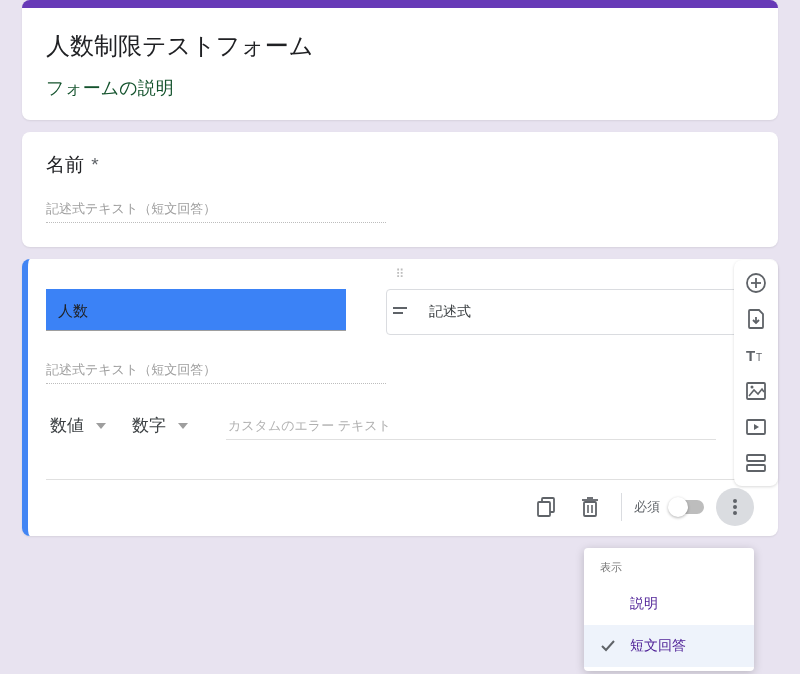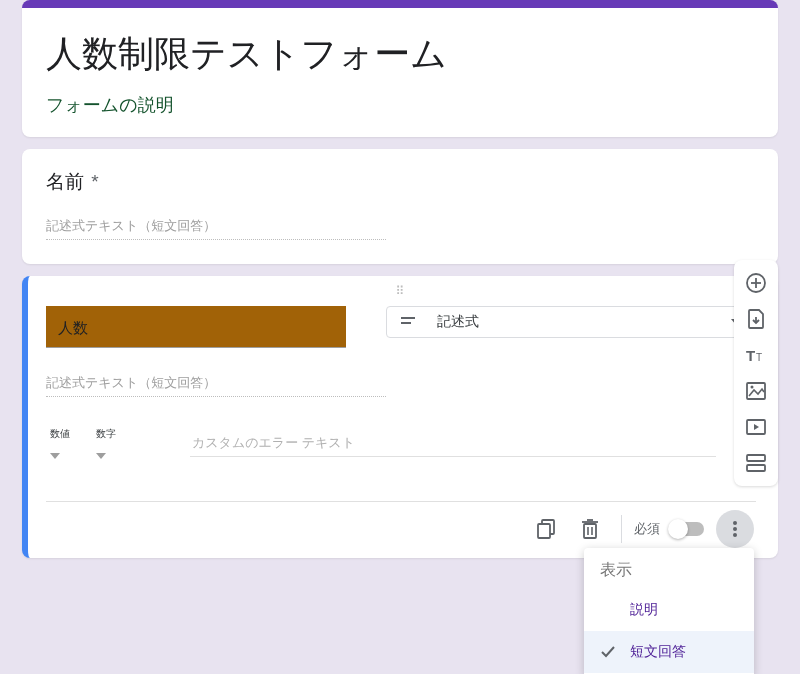--- a/index.html
+++ b/index.html
@@ -23,21 +23,21 @@
       border-radius: 8px;
       margin-bottom: 12px;
       box-shadow: 0 1px 2px rgba(0,0,0,0.08);
       position: relative;
     }
     .header-card {
       border-top: 8px solid #673ab7;
       padding: 22px 24px 20px;
     }
     .form-title {
-      font-size: 36px;
+      font-size: 24px;
       font-weight: 400;
       color: #202124;
       margin-bottom: 14px;
     }
     .form-desc {
       font-size: 18px;
       color: #14532d;
     }
     .question-card {
       padding: 20px 24px 24px;
@@ -77,38 +77,38 @@
       align-items: flex-start;
       margin-top: 6px;
     }
     .q-input-wrap {
       flex: 0 0 300px;
     }
     .q-input {
       width: 100%;
       border: none;
       border-bottom: 1px solid #9e9e9e;
-      background: #a16207;
+      background: #3b82f6;
       font-size: 15px;
       padding: 14px 12px 10px;
       outline: none;
       color: #202124;
     }
     .q-type-select {
       flex: 1;
       border: 1px solid #dadce0;
       border-radius: 4px;
       display: flex;
       align-items: center;
-      padding: 12px 14px;
+      padding: 12px 6px;
       gap: 18px;
       cursor: pointer;
       font-size: 14px;
       color: #3c4043;
-      height: 32px;
+      height: 46px;
     }
     .q-type-select .spacer { flex: 1; }
     .short-answer-active {
       font-size: 13px;
       color: #9e9e9e;
       border-bottom: 1px dotted #bdbdbd;
       padding-bottom: 4px;
       width: 340px;
       margin-top: 26px;
     }
@@ -123,26 +123,26 @@
     .validation-msg .del { color: #1a73e8; cursor: pointer; }
     .validation-row {
       display: flex;
       align-items: center;
       gap: 18px;
       margin-top: 20px;
       padding: 4px 0 6px;
     }
     .val-select {
       display: flex;
+      align-items: center;
       gap: 12px;
-      font-size: 10px;
+      font-size: 17px;
       color: #3c4043;
       cursor: pointer;
       padding: 6px 4px;
-      flex-direction: column;
     }
     .val-select .arrow {
       color: #9e9e9e;
     }
     .val-error-input {
       flex: 1;
       border: none;
       border-bottom: 1px solid #e0e0e0;
       font-size: 13px;
       padding: 6px 2px;
@@ -243,21 +243,21 @@
       left: 584px;
       top: 548px;
       width: 170px;
       background: #fff;
       border-radius: 4px;
       box-shadow: 0 2px 10px rgba(0,0,0,0.2);
       padding: 6px 0 4px;
       z-index: 10;
     }
     .dropdown .dd-header {
-      font-size: 16px;
+      font-size: 11px;
       color: #757575;
       padding: 6px 16px 8px;
     }
     .dropdown .dd-item {
       display: flex;
       align-items: center;
       gap: 14px;
       padding: 12px 16px;
       font-size: 14px;
       color: #4c1d95;

